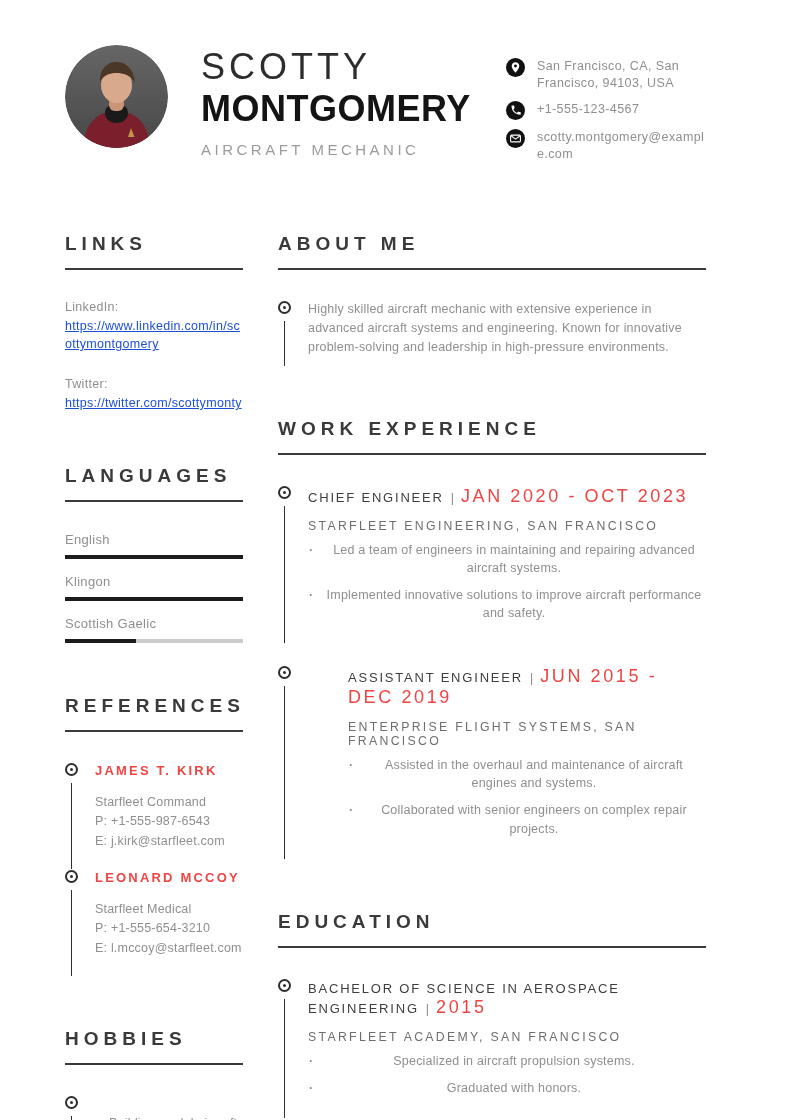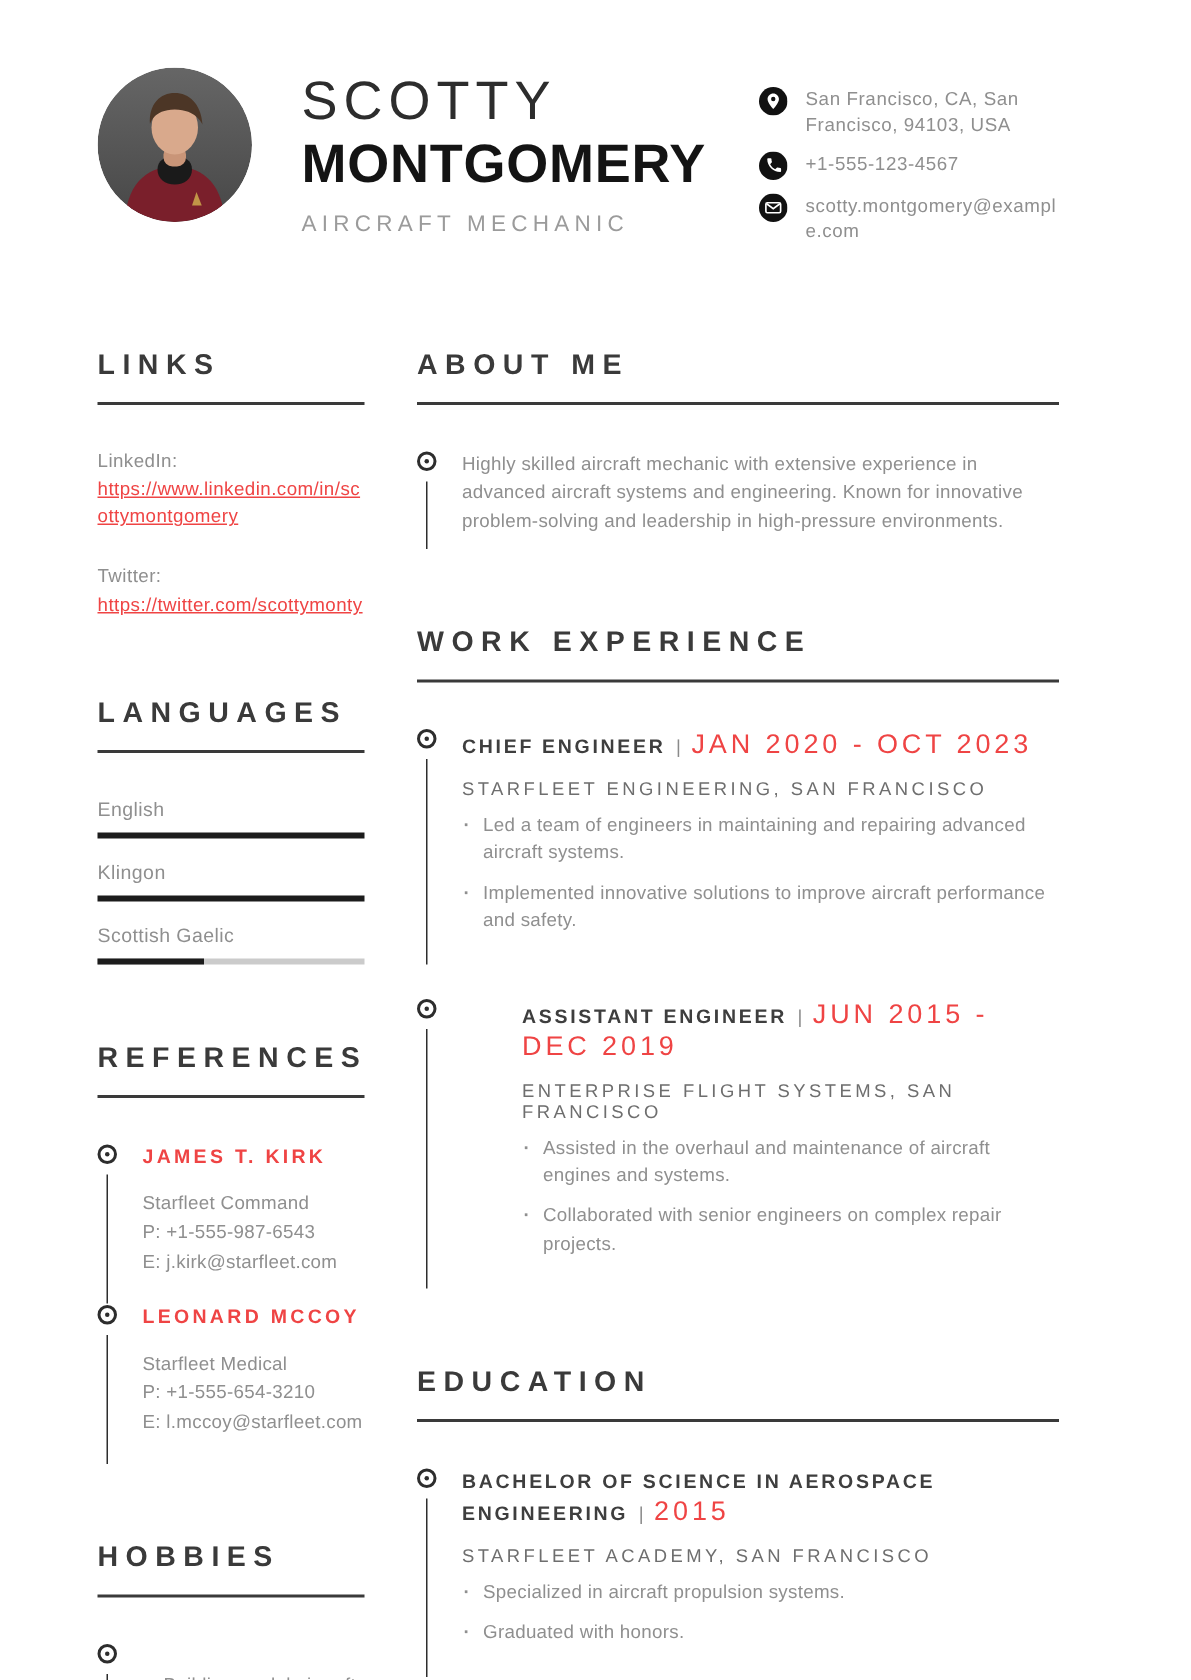--- a/index.html
+++ b/index.html
@@ -26,21 +26,21 @@
   .col-left { width:178px; flex:none; }
   .col-right { flex:1; min-width:0; }
 
   .section { margin-bottom:52px; }
   .section-title { font-size:19px; font-weight:700; letter-spacing:5px; color:#3a3a3a; padding-bottom:13px; border-bottom:2px solid #3a3a3a; white-space:nowrap; }
   .section-content { margin-top:30px; }
 
   
   .link-item { margin-bottom:23px; }
   .link-label { font-size:12.5px; color:#8f8f8f; letter-spacing:0.3px; margin-bottom:3px; }
-  .link-url { display:block; font-size:12.5px; color:#ef4444; text-decoration:underline; word-break:break-all; line-height:1.5; letter-spacing:0.3px; }
+  .link-url { display:block; font-size:12.5px; color:#1d4ed8; text-decoration:underline; word-break:break-all; line-height:1.5; letter-spacing:0.3px; }
 
   
   .lang-item { margin-bottom:15px; }
   .lang-name { font-size:13px; color:#8f8f8f; letter-spacing:0.3px; margin-bottom:8px; }
   .lang-bar { height:4px; background:#cbcbcb; width:100%; }
   .lang-fill { height:100%; background:#1c1c1c; }
 
   
   .entry { display:flex; }
   .entry-marker { width:13px; flex:none; margin-right:17px; display:flex; flex-direction:column; align-items:center; }
@@ -60,26 +60,26 @@
   .plain-list li { position:relative; padding-left:14px; font-size:12.5px; color:#8f8f8f; line-height:1.24; margin-bottom:5px; letter-spacing:0.2px; }
   .plain-list li::before { content:"\00B7"; position:absolute; left:1px; top:0; font-weight:700; color:#8f8f8f; }
 
   
   .about-text { font-size:12.5px; color:#8f8f8f; line-height:1.55; letter-spacing:0.2px; padding-bottom:8px; max-width:452px; }
 
   
   .job-entry .entry-body { padding-bottom:12px; }
   .job-entry + .job-entry { margin-top:22px;gap:40px; }
   .role-line { padding-top:1px; }
-  .role { font-size:13px; font-weight:700; letter-spacing:1.8px; color:#3e3e3e; }
+  .role { font-size:13px; font-weight:400; letter-spacing:1.8px; color:#3e3e3e; }
   .sep { font-size:12.5px; color:#8a8a8a; margin:0 7px; }
   .dates { font-size:18px; color:#ef4444; letter-spacing:2.6px; }
   .company { margin-top:12px; font-size:12.3px; color:#6e6e6e; letter-spacing:2.3px; font-weight:500; }
   .job-bullets { margin-top:8px; }
-  .job-bullets li { margin-bottom:9px; line-height:1.45; }
+  .job-bullets li { margin-bottom:9px; line-height:1.45;text-align:center; }
 </style>
 </head>
 <body>
 
 <div class="page">
 
   <div class="header">
     <div class="avatar-wrap">
       <svg width="103" height="103" viewBox="0 0 103 103">
         <defs>

